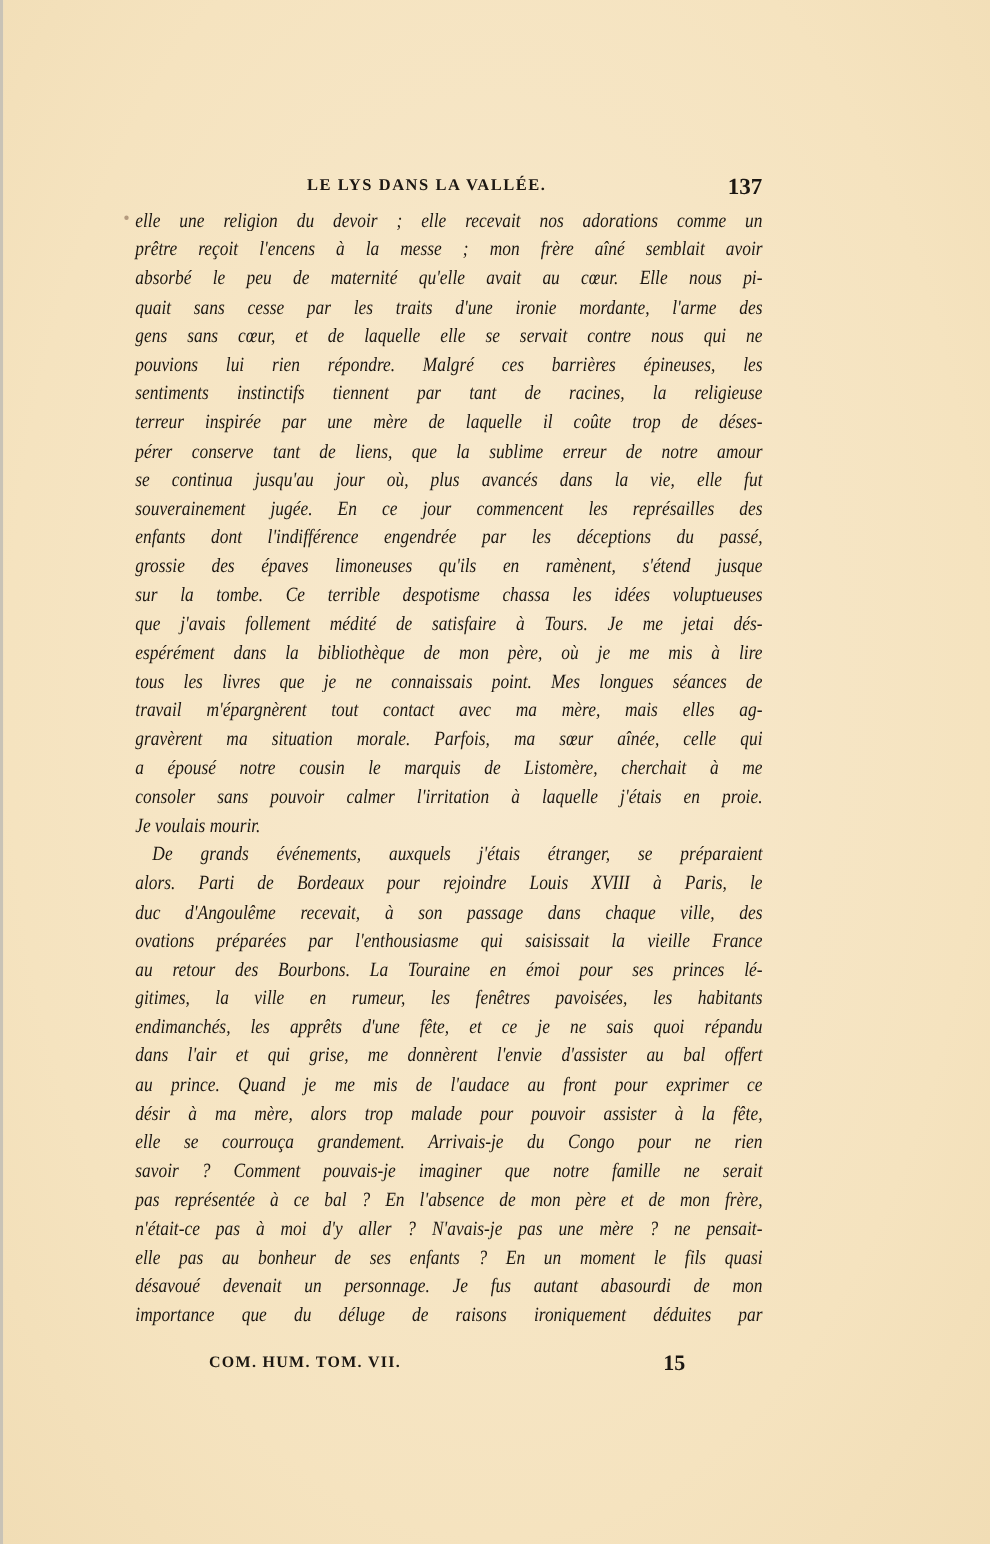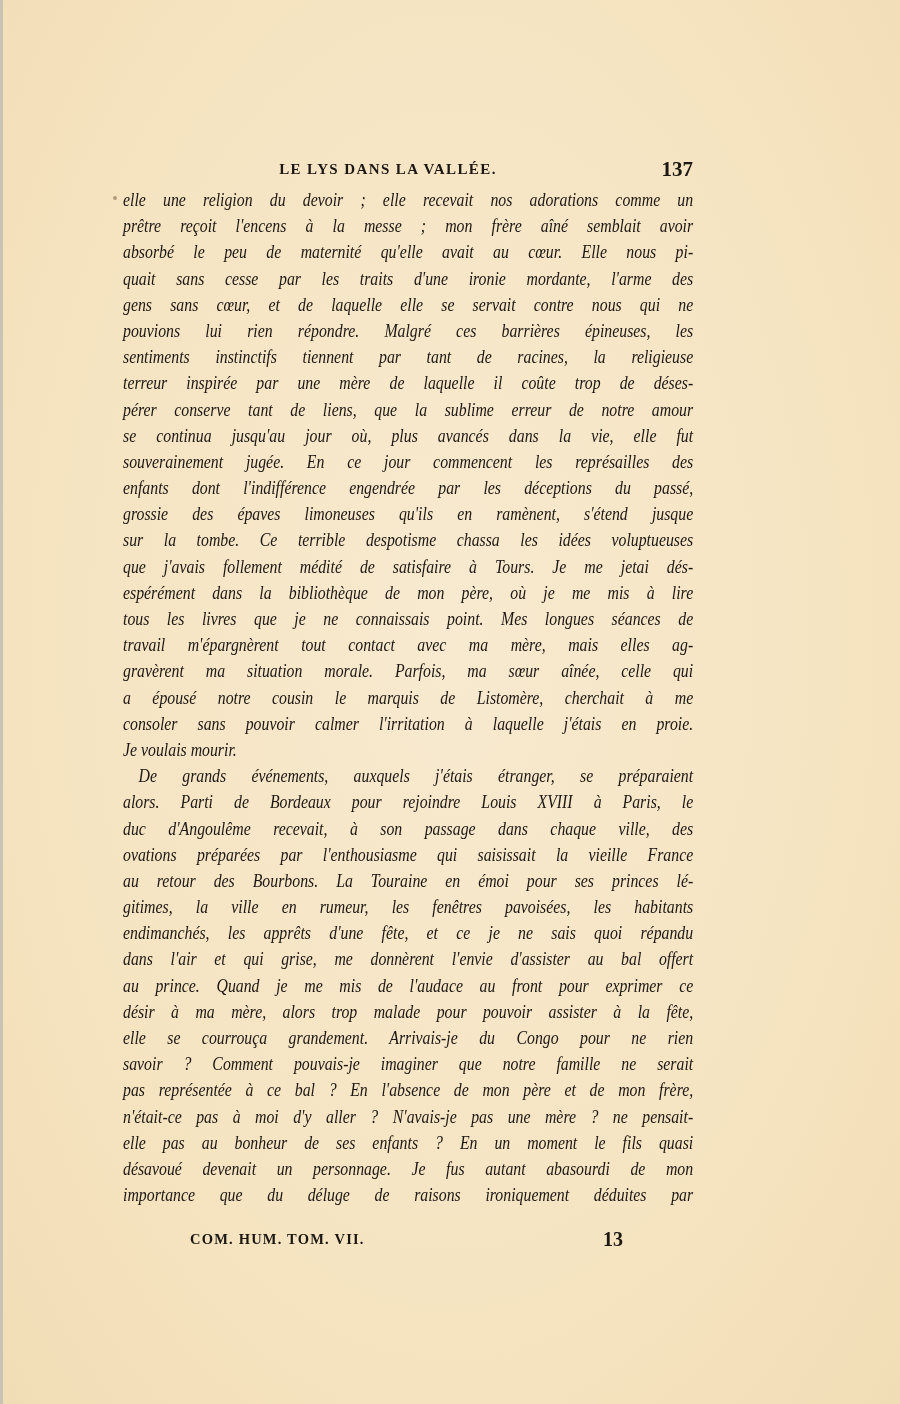--- a/index.html
+++ b/index.html
@@ -168,15 +168,15 @@
     <div class="line">savoir ? Comment pouvais-je imaginer que notre famille ne serait</div>
     <div class="line">pas représentée à ce bal ? En l'absence de mon père et de mon frère,</div>
     <div class="line">n'était-ce pas à moi d'y aller ? N'avais-je pas une mère ? ne pensait-</div>
     <div class="line">elle pas au bonheur de ses enfants ? En un moment le fils quasi</div>
     <div class="line">désavoué devenait un personnage. Je fus autant abasourdi de mon</div>
     <div class="line">importance que du déluge de raisons ironiquement déduites par</div>
   </div>
 
   <div class="footer">
     <span class="signature">COM. HUM. TOM. VII.</span>
-    <span class="signature-number">13</span>
+    <span class="signature-number">15</span>
   </div>
 </div>
 
 </body></html>

